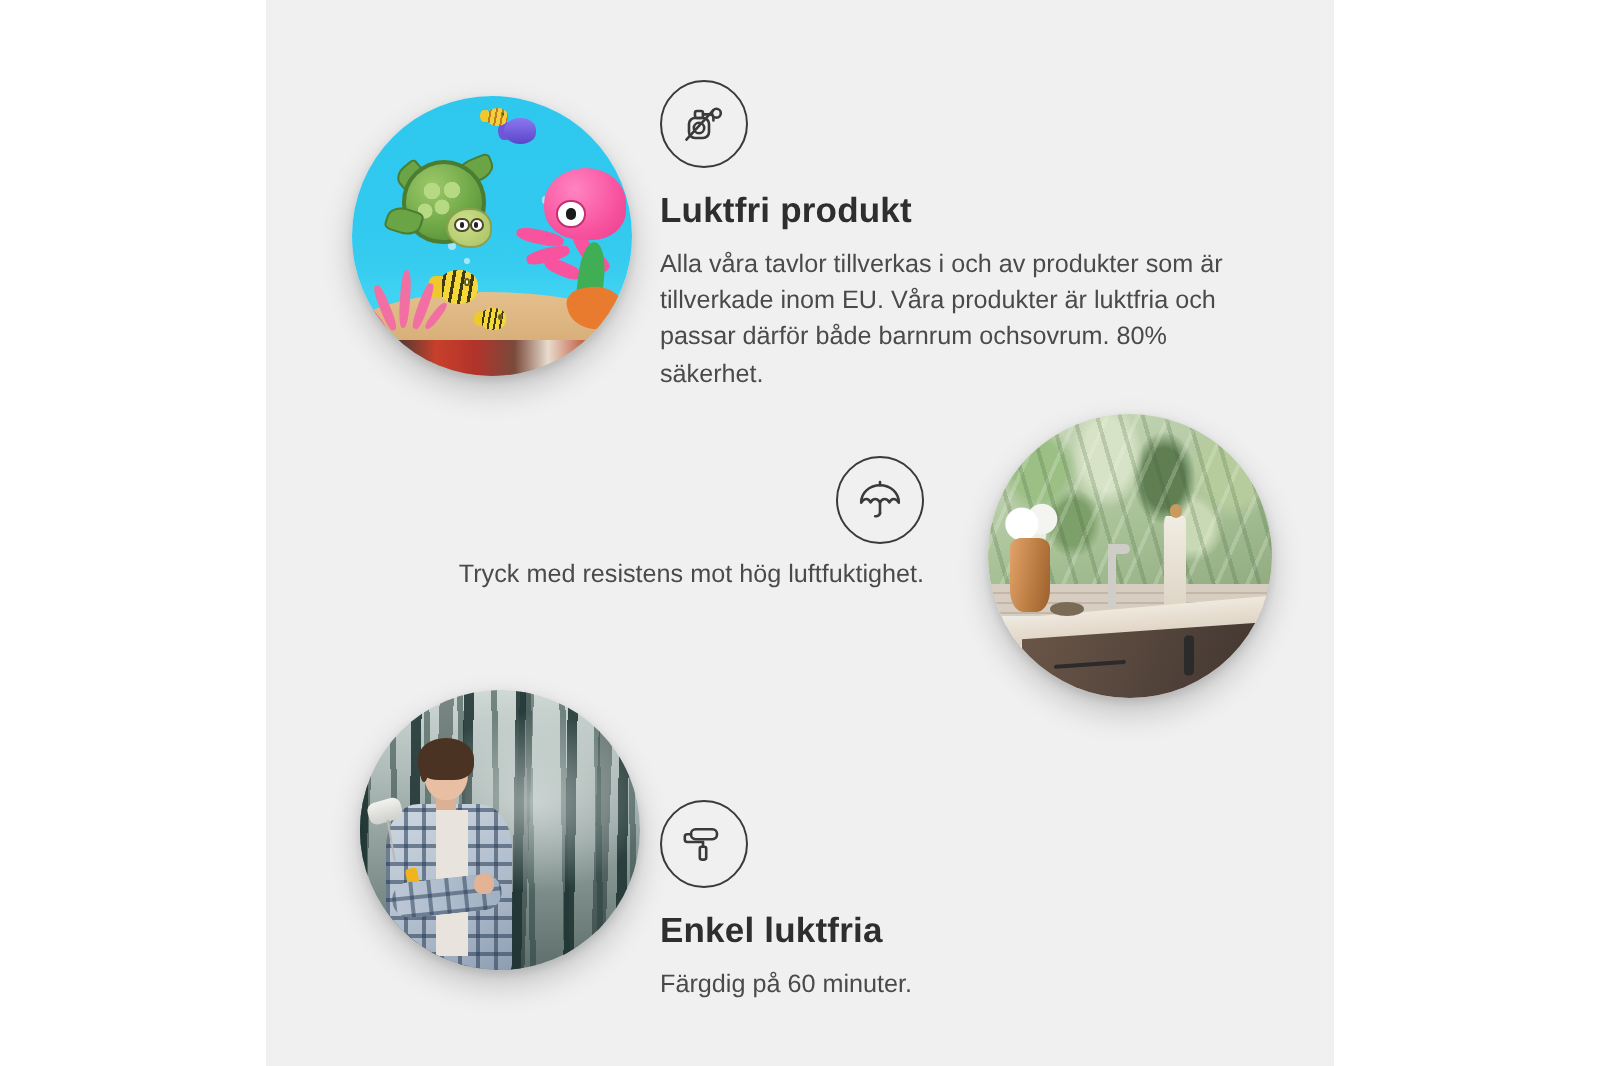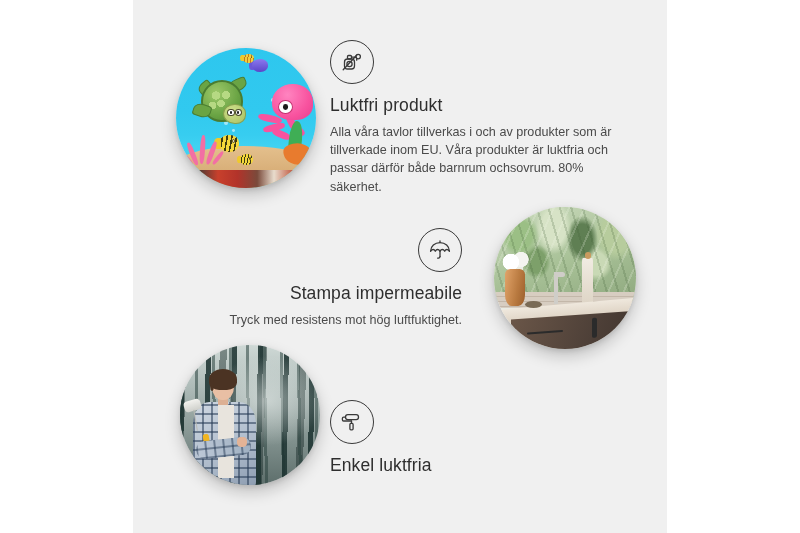--- a/index.html
+++ b/index.html
@@ -20,21 +20,21 @@
   
   .feature{position:absolute;}
   .feat-icon{
     width:44px;height:44px;border-radius:50%;
     border:1.4px solid #3a3a3a;
     display:flex;align-items:center;justify-content:center;
     box-sizing:border-box;
   }
   .feat-icon svg{display:block;}
   .feat-title{
-    font-size:17.5px;font-weight:normal;color:#2e2e2e;
+    font-size:17.5px;font-weight:bold;color:#2e2e2e;
     letter-spacing:.1px;line-height:1.25;
     margin-top:11px;
   }
   .feat-body{
     font-size:12.6px;color:#4a4a4a;line-height:1.45;
     margin-top:6px;
   }
 
   .align-left{text-align:left;}
   .align-right{text-align:right;}
@@ -314,21 +314,20 @@
   <div class="feature row-right align-right" style="left:180px;top:228px;width:282px;">
     <div class="feat-icon">
       <svg width="26" height="26" viewBox="0 0 26 26" fill="none" stroke="#3a3a3a" stroke-width="1.3" stroke-linecap="round" stroke-linejoin="round">
         <path d="M3.6 14.2C3.6 9.3 7.8 5.6 13 5.6s9.4 3.7 9.4 8.6"></path>
         <path d="M3.6 14.2c1.6-2.3 3.6-2.3 4.7 0 1.2-2.3 3.4-2.3 4.7 0 1.2-2.3 3.5-2.3 4.7 0 1.1-2.3 3.1-2.3 4.7 0"></path>
         <line x1="13" y1="5.6" x2="13" y2="4"></line>
         <line x1="13" y1="14.2" x2="13" y2="19.6"></line>
         <path d="M13 19.6a2 2 0 0 1-2.4 1.5"></path>
       </svg>
     </div>
-    <div class="feat-title">Stampa impermeabile</div>
     <div class="feat-body">Tryck med resistens mot hög luftfuktighet.</div>
   </div>
 
   <div class="photo" style="left:180px;top:345px;width:140px;height:140px;">
     <div class="scene forest">
       <div class="trees"></div>
       <div class="haze"></div>
       <div class="woman">
         <div class="w-body"></div>
         <div class="w-shirt-in"></div>
@@ -350,15 +349,16 @@
   <div class="feature row-left align-left" style="left:330px;top:400px;width:250px;">
     <div class="feat-icon">
       <svg width="26" height="26" viewBox="0 0 26 26" fill="none" stroke="#3a3a3a" stroke-width="1.3" stroke-linecap="round" stroke-linejoin="round">
         <rect x="6.5" y="5.6" width="13" height="5" rx="2.3"></rect>
         <path d="M6.5 8.1H4.6a1.2 1.2 0 0 0-1.2 1.2v1.5a1.2 1.2 0 0 0 1.2 1.2h7.9"></path>
         <line x1="12.5" y1="12" x2="12.5" y2="14.4"></line>
         <rect x="10.9" y="14.4" width="3.2" height="6.4" rx="1"></rect>
       </svg>
     </div>
     <div class="feat-title">Enkel luktfria</div>
+    <div class="feat-body">Färgdig på 60 minuter.</div>
   </div>
 
 </div>
 
 </body></html>

